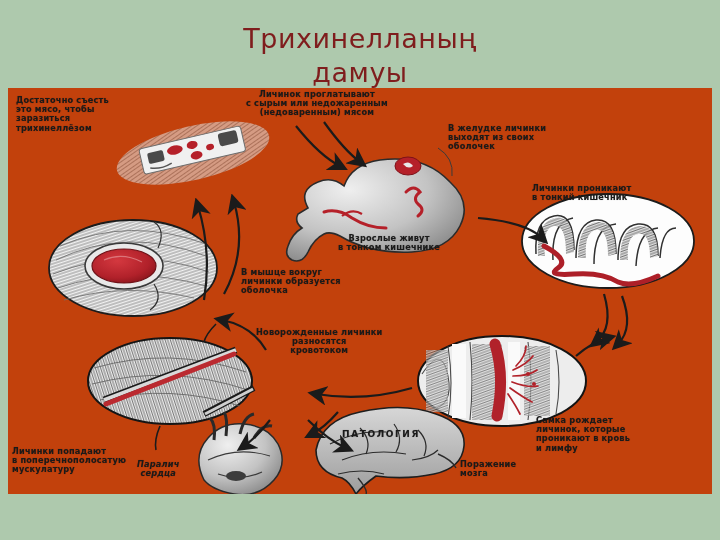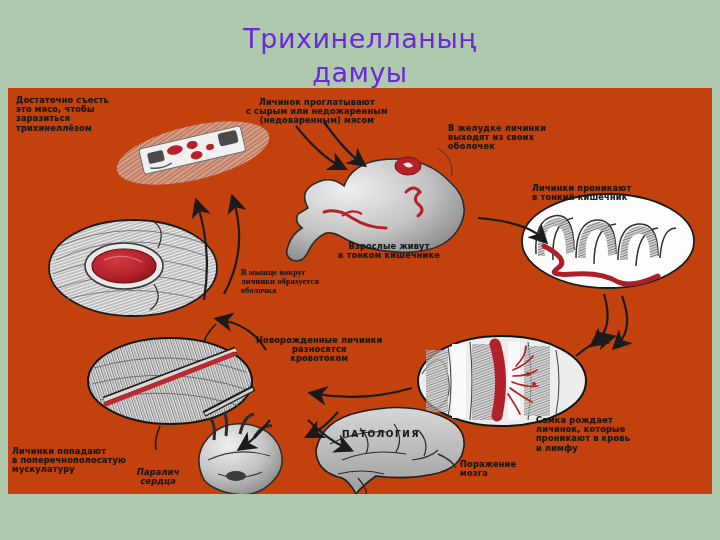--- a/index.html
+++ b/index.html
@@ -7,21 +7,21 @@
     width:720px;height:540px;overflow:hidden;
     background:#aec9ad;
     font-family:"DejaVu Sans","Liberation Sans",sans-serif;
   }
   #slide{position:relative;width:720px;height:540px;background:#aec9ad;}
 
   
   #title{
     position:absolute;left:0;top:22px;width:720px;
     text-align:center;
-    color:#6d28d9;
+    color:#7f1d1d;
     font-size:27px;line-height:34px;
     font-weight:400;
     letter-spacing:0.5px;
     white-space:pre-line;
     z-index:40;
     pointer-events:none;
   }
 
   
   #diagram{
@@ -34,21 +34,21 @@
   .lbl{
     position:absolute;
     color:#1a1a1a;
     font-weight:bold;
     font-size:8.2px;
     line-height:9.2px;
     letter-spacing:0.2px;
     white-space:pre-line;
     text-shadow:0 0 1px rgba(0,0,0,0.35);
   }
-  .lbl.center{text-align:center;margin-top:8px;}
+  .lbl.center{text-align:center;}
   .lbl.wide{letter-spacing:1.6px;font-size:9px;}
 
   
   .art{position:absolute;left:0;top:0;width:704px;height:406px;}
 
   
 </style>
 </head>
 <body>
 
@@ -258,21 +258,21 @@
     <div class="lbl" style="left:440px;top:36px;">В желудке личинки
 выходят из своих
 оболочек</div>
 
     <div class="lbl" style="left:524px;top:96px;">Личинки проникают
 в тонкий кишечник</div>
 
     <div class="lbl center" style="left:330px;top:146px;">Взрослые живут
 в тонком кишечнике</div>
 
-    <div class="lbl" style="left:233px;top:180px;font-family:Liberation Serif, serif;">В мышце вокруг
+    <div class="lbl" style="left:233px;top:180px;">В мышце вокруг
 личинки образуется
 оболочка</div>
 
     <div class="lbl center" style="left:248px;top:240px;">Новорожденные личинки
 разносятся
 кровотоком</div>
 
     <div class="lbl" style="left:4px;top:331px;margin-top:28px;">Личинки попадают
 в поперечнополосатую
 мускулатуру</div>

